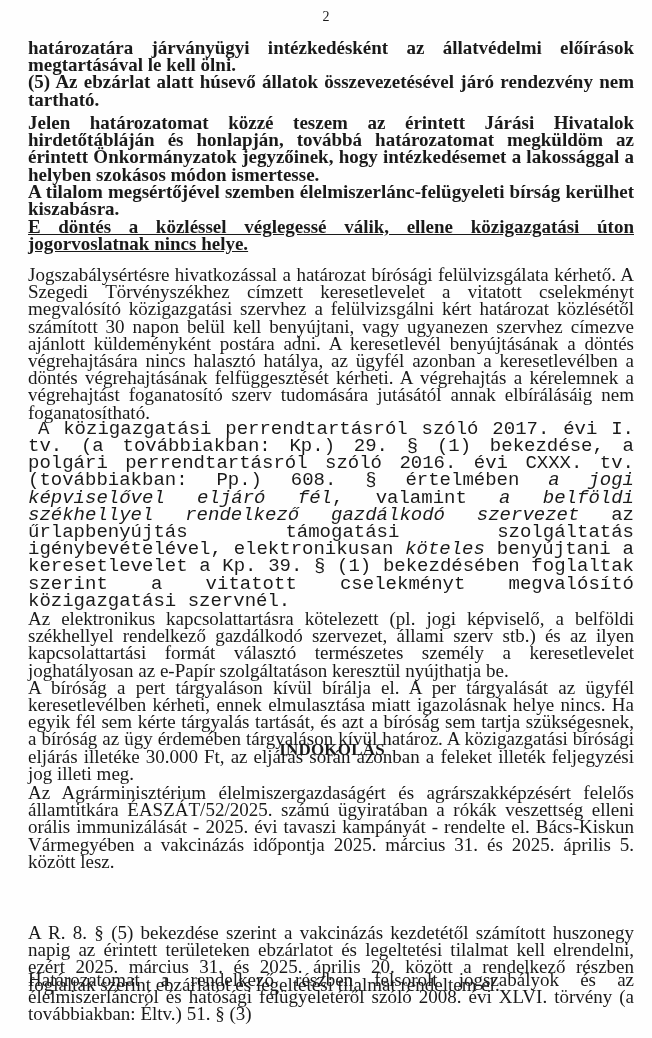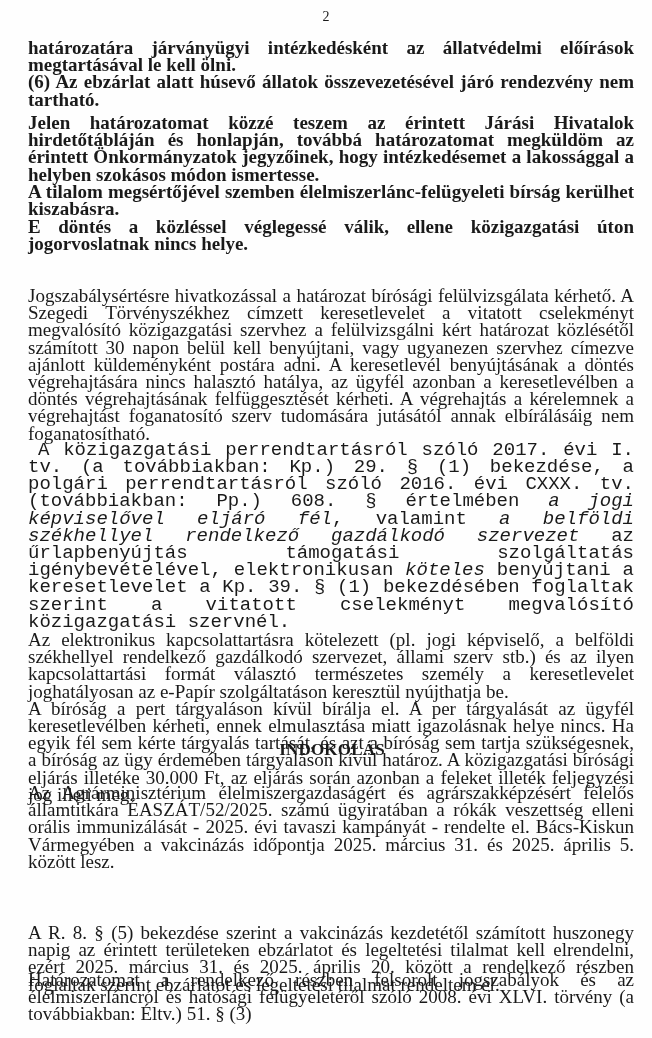--- a/index.html
+++ b/index.html
@@ -15,30 +15,30 @@
   .heading { position: absolute; top: 740px; left: 0; width: 652px; text-align: center; font-size: 17px; font-weight: bold; letter-spacing: 0.2px; padding-left: 6px; }
 </style>
 </head>
 <body>
 
 <div class="page">
   <div class="page-number">2</div>
 
   <div class="block bold" style="top:39px;">
     <p>határozatára járványügyi intézkedésként az állatvédelmi előírások megtartásával le kell ölni.</p>
-    <p>(6) Az ebzárlat alatt húsevő állatok összevezetésével járó rendezvény nem tartható.</p>
+    <p>(5) Az ebzárlat alatt húsevő állatok összevezetésével járó rendezvény nem tartható.</p>
   </div>
 
   <div class="block bold" style="top:114px;">Jelen határozatomat közzé teszem az érintett Járási Hivatalok hirdetőtábláján és honlapján, továbbá határozatomat megküldöm az érintett Önkormányzatok jegyzőinek, hogy intézkedésemet a lakossággal a helyben szokásos módon ismertesse.</div>
 
   <div class="block bold" style="top:183px;">A tilalom megsértőjével szemben élelmiszerlánc-felügyeleti bírság kerülhet kiszabásra.</div>
 
-  <div class="block bold" style="top:218px;">E döntés a közléssel véglegessé válik, ellene közigazgatási úton jogorvoslatnak nincs helye.</div>
+  <div class="block bold" style="top:218px;text-decoration:underline;">E döntés a közléssel véglegessé válik, ellene közigazgatási úton jogorvoslatnak nincs helye.</div>
 
-  <div class="block" style="top:287px;">
+  <div class="block" style="top:266px;">
     <p>Jogszabálysértésre hivatkozással a határozat bírósági felülvizsgálata kérhető. A Szegedi Törvényszékhez címzett keresetlevelet a vitatott cselekményt megvalósító közigazgatási szervhez a felülvizsgálni kért határozat közlésétől számított 30 napon belül kell benyújtani, vagy ugyanezen szervhez címezve ajánlott küldeményként postára adni. A keresetlevél benyújtásának a döntés végrehajtására nincs halasztó hatálya, az ügyfél azonban a keresetlevélben a döntés végrehajtásának felfüggesztését kérheti. A végrehajtás a kérelemnek a végrehajtást foganatosító szerv tudomására jutásától annak elbírálásáig nem foganatosítható.</p>
     <p class="indent"><span>A közigazgatási perrendtartásról szóló 2017. évi I. tv. (a továbbiakban: Kp.) 29. § (1) bekezdése, a polgári perrendtartásról szóló 2016. évi CXXX. tv. (továbbiakban: Pp.) 608. § értelmében </span><span class="it">a jogi képviselővel eljáró fél</span><span>, valamint </span><span class="it">a belföldi székhellyel rendelkező gazdálkodó szervezet</span><span> az űrlapbenyújtás támogatási szolgáltatás igénybevételével, elektronikusan </span><span class="it">köteles</span><span> benyújtani a keresetlevelet a Kp. 39. § (1) bekezdésében foglaltak szerint a vitatott cselekményt megvalósító közigazgatási szervnél.</span></p>
     <p>Az elektronikus kapcsolattartásra kötelezett (pl. jogi képviselő, a belföldi székhellyel rendelkező gazdálkodó szervezet, állami szerv stb.) és az ilyen kapcsolattartási formát választó természetes személy a keresetlevelet joghatályosan az e-Papír szolgáltatáson keresztül nyújthatja be.</p>
     <p>A bíróság a pert tárgyaláson kívül bírálja el. A per tárgyalását az ügyfél keresetlevélben kérheti, ennek elmulasztása miatt igazolásnak helye nincs. Ha egyik fél sem kérte tárgyalás tartását, és azt a bíróság sem tartja szükségesnek, a bíróság az ügy érdemében tárgyaláson kívül határoz. A közigazgatási bírósági eljárás illetéke 30.000 Ft, az eljárás során azonban a feleket illeték feljegyzési jog illeti meg.</p>
   </div>
 
   <div class="heading">INDOKOLÁS</div>
 
   <div class="block" style="top:784px;">Az Agrárminisztérium élelmiszergazdaságért és agrárszakképzésért felelős államtitkára ÉASZÁT/52/2025. számú ügyiratában a rókák veszettség elleni orális immunizálását - 2025. évi tavaszi kampányát - rendelte el. Bács-Kiskun Vármegyében a vakcinázás időpontja 2025. március 31. és 2025. április 5. között lesz.</div>
 

